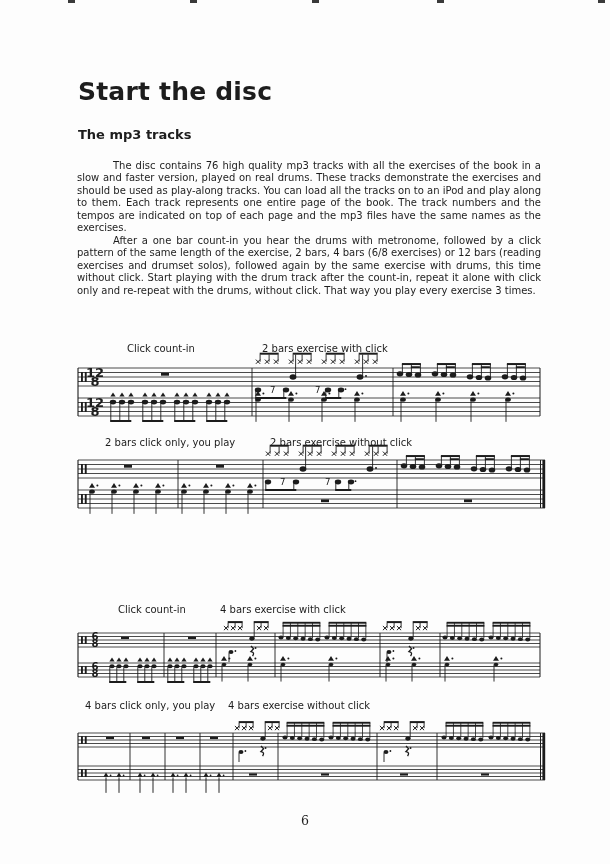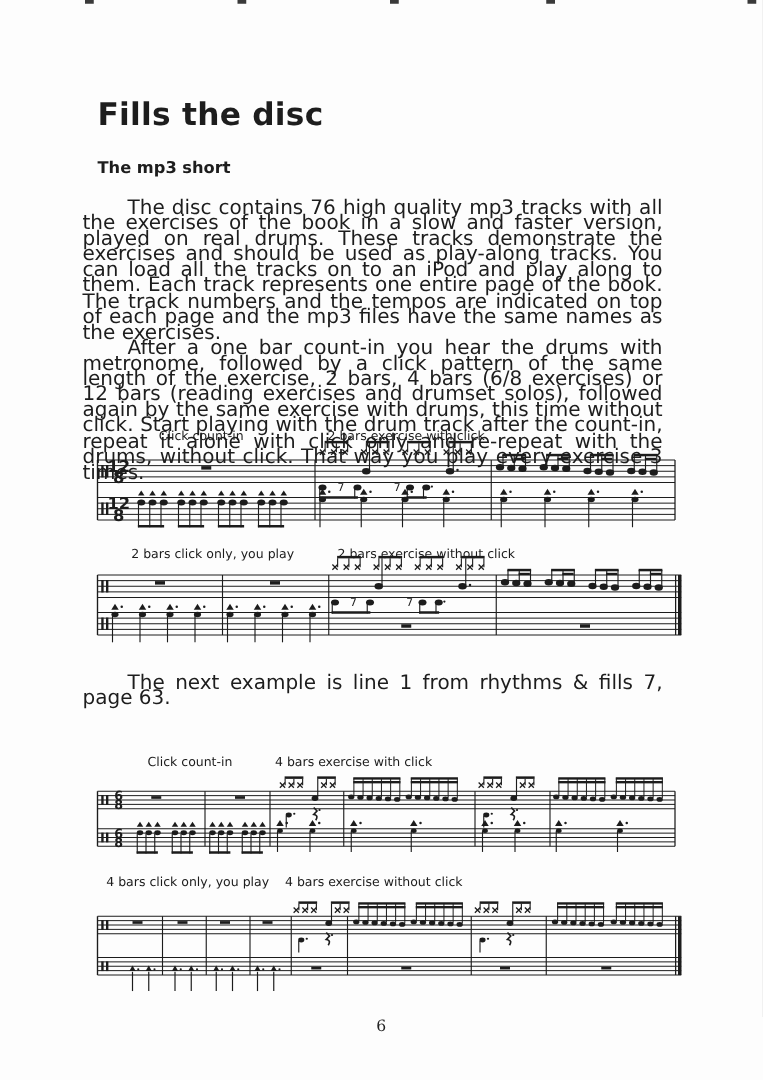--- a/index.html
+++ b/index.html
@@ -1,21 +1,21 @@
 <!DOCTYPE html>
 <html><head>
 <meta charset="utf-8">
 <style>
   html,body{margin:0;padding:0;background:#e8e8e8;}
   .page{position:relative;width:610px;height:864px;background:#fdfdfd;
         font-family:"DejaVu Sans",sans-serif;color:#1d1d1d;overflow:hidden;margin:0 auto;}
   .mark{position:absolute;top:0;height:3px;width:7px;background:#3a3a3a;}
   h1{position:absolute;left:78px;top:77px;margin:0;font-size:25px;font-weight:bold;letter-spacing:.2px;}
   h2{position:absolute;left:78px;top:127px;margin:0;font-size:13px;font-weight:bold;}
-  .tb{position:absolute;left:66px;width:464px;font-size:16px;line-height:12.45px;
+  .tb{position:absolute;left:77px;width:464px;font-size:10px;line-height:12.45px;
       text-align:justify;text-justify:inter-word;}
   .tb p{margin:0;text-indent:36px;}
   .tb1{top:160px;}
   .tb2{top:540px;}
   #music{position:absolute;left:0;top:0;}
   #music text{font-family:"DejaVu Sans",sans-serif;}
   .pagenum{position:absolute;top:813px;left:0;width:610px;text-align:center;
            font-family:"DejaVu Serif",serif;font-size:12.5px;color:#222;}
 </style>
 </head>
@@ -23,22 +23,22 @@
 
 <div class="page">
   <div id="edge-marks">
       <div class="mark" style="left: 68px;"></div>
       <div class="mark" style="left: 190px;"></div>
       <div class="mark" style="left: 312px;"></div>
       <div class="mark" style="left: 437px;"></div>
       <div class="mark" style="left: 598px;"></div>
     </div>
 
-  <h1>Fills the disc</h1>
-  <h2>The mp3 short</h2>
+  <h1>Start the disc</h1>
+  <h2>The mp3 tracks</h2>
 
   <div class="tb tb1">
     <p>The disc contains 76 high quality mp3 tracks with all the exercises of the book in a slow and faster version, played on real drums. These tracks demonstrate the exercises and should be used as play-along tracks. You can load all the tracks on to an iPod and play along to them. Each track represents one entire page of the book. The track numbers and the tempos are indicated on top of each page and the mp3 files have the same names as the exercises.</p>
     <p>After a one bar count-in you hear the drums with metronome, followed by a click pattern of the same length of the exercise, 2 bars, 4 bars (6/8 exercises) or 12 bars (reading exercises and drumset solos), followed again by the same exercise with drums, this time without click. Start playing with the drum track after the count-in, repeat it alone with click only and re-repeat with the drums, without click. That way you play every exercise 3 times.</p>
   </div>
 
   <svg id="music" width="610" height="864" viewBox="0 0 610 864">
       <g>
         <line x1="78" y1="368" x2="540" y2="368" stroke="#1c1c1c" stroke-width="0.8"></line>
         <line x1="78" y1="372.5" x2="540" y2="372.5" stroke="#1c1c1c" stroke-width="0.8"></line>
@@ -745,17 +745,16 @@
         <circle cx="223.6" cy="775.45" r="0.85" fill="#1c1c1c"></circle>
         <line x1="219" y1="777.45" x2="219" y2="792.85" stroke="#1c1c1c" stroke-width="0.95"></line>
         <rect x="249" y="773.4" width="8" height="2.17" fill="#1c1c1c"></rect>
         <rect x="321" y="773.4" width="8" height="2.17" fill="#1c1c1c"></rect>
         <rect x="400" y="773.4" width="8" height="2.17" fill="#1c1c1c"></rect>
         <rect x="481" y="773.4" width="8" height="2.17" fill="#1c1c1c"></rect>
       </g>
     </svg>
 
   <div class="tb tb2">
-    <p>The next example is line 1 from rhythms &amp; fills 7, page 63.</p>
   </div>
 
   <div class="pagenum">6</div>
 </div>
 
 </body></html>

